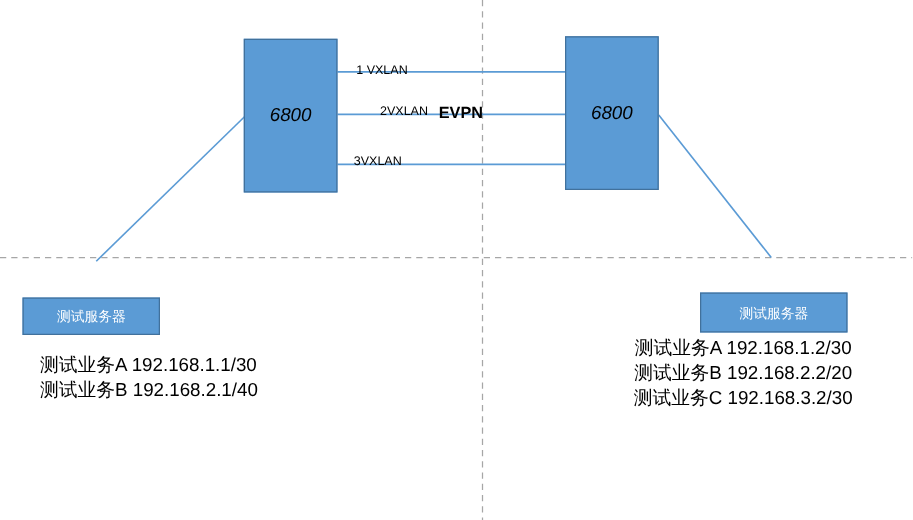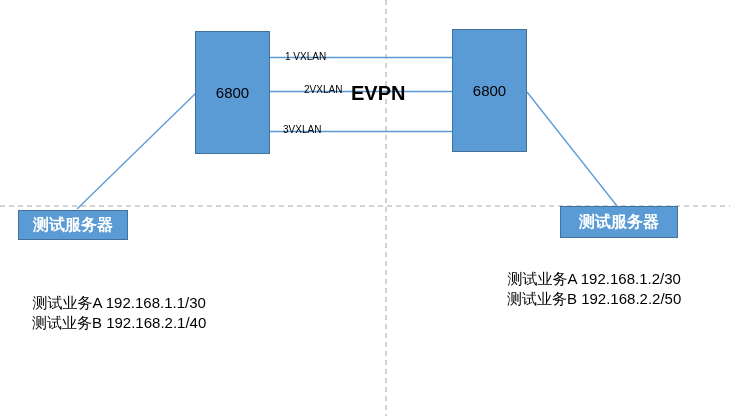--- a/index.html
+++ b/index.html
@@ -22,57 +22,57 @@
   .node {
     position: absolute;
     background: var(--node-fill, #5b9bd5);
     border: 1px solid var(--node-border, #41719c);
     display: flex;
     align-items: center;
     justify-content: center;
     box-sizing: border-box;
     z-index: 2;
   }
-  .switch-node { font-size: 15px; color: #000000; }
-  .server-node { font-size: 16px; font-weight: bold; color: var(--server-text, #ffffff); }
+  .switch-node { font-size: 15px; color: #000000; font-style: italic; }
+  .server-node { font-size: 11px; font-weight: normal; color: var(--server-text, #ffffff); margin-top: 28px; }
   .switch-left  { left: 195px; top: 31px;  width: 75px;  height: 123px; }
   .switch-right { left: 452px; top: 29px;  width: 75px;  height: 123px; }
   .server-left  { left: 18px;  top: 210px; width: 110px; height: 30px; }
   .server-right { left: 560px; top: 206px; width: 118px; height: 32px; }
   .link-label {
     position: absolute;
     z-index: 3;
     font-size: 10px;
     color: var(--label-text, #000000);
     white-space: nowrap;
     line-height: 1;
   }
   .vxlan-1 { left: 285px; top: 52px; }
   .vxlan-2 { left: 304px; top: 85px; }
   .vxlan-3 { left: 283px; top: 125px; }
   .evpn-label {
     position: absolute;
     left: 351px; top: 83px;
     z-index: 3;
-    font-size: 20px;
+    font-size: 13px;
     font-weight: 600;
     color: var(--label-text, #000000);
     line-height: 1;
     white-space: nowrap;
     text-align: right;
   }
   .service-list {
     position: absolute;
     z-index: 3;
     font-size: 15px;
     color: var(--label-text, #000000);
     line-height: 20px;
     white-space: nowrap;
   }
-  .service-list-left  { left: 32px;  top: 293px; text-align: center; }
+  .service-list-left  { left: 32px;  top: 283px; }
   .service-list-right { left: 507px; top: 269px; text-align: center; }
 </style>
 </head>
 <body>
 
 <div class="canvas">
 
   <svg class="wires" viewBox="0 0 730 416" xmlns="http://www.w3.org/2000/svg">
     <line class="dashed" x1="386" y1="0" x2="386" y2="416"></line>
     <line class="dashed" x1="0" y1="206" x2="730" y2="206"></line>
@@ -105,16 +105,17 @@
     <span>测试服务器</span>
   </div>
 
   <div class="service-list service-list-left">
     <div>测试业务A 192.168.1.1/30</div>
     <div>测试业务B 192.168.2.1/40</div>
   </div>
 
   <div class="service-list service-list-right">
     <div>测试业务A 192.168.1.2/30</div>
-    <div>测试业务B 192.168.2.2/50</div>
+    <div>测试业务B 192.168.2.2/20</div>
+    <div>测试业务C 192.168.3.2/30</div>
   </div>
 
 </div>
 
 </body></html>

